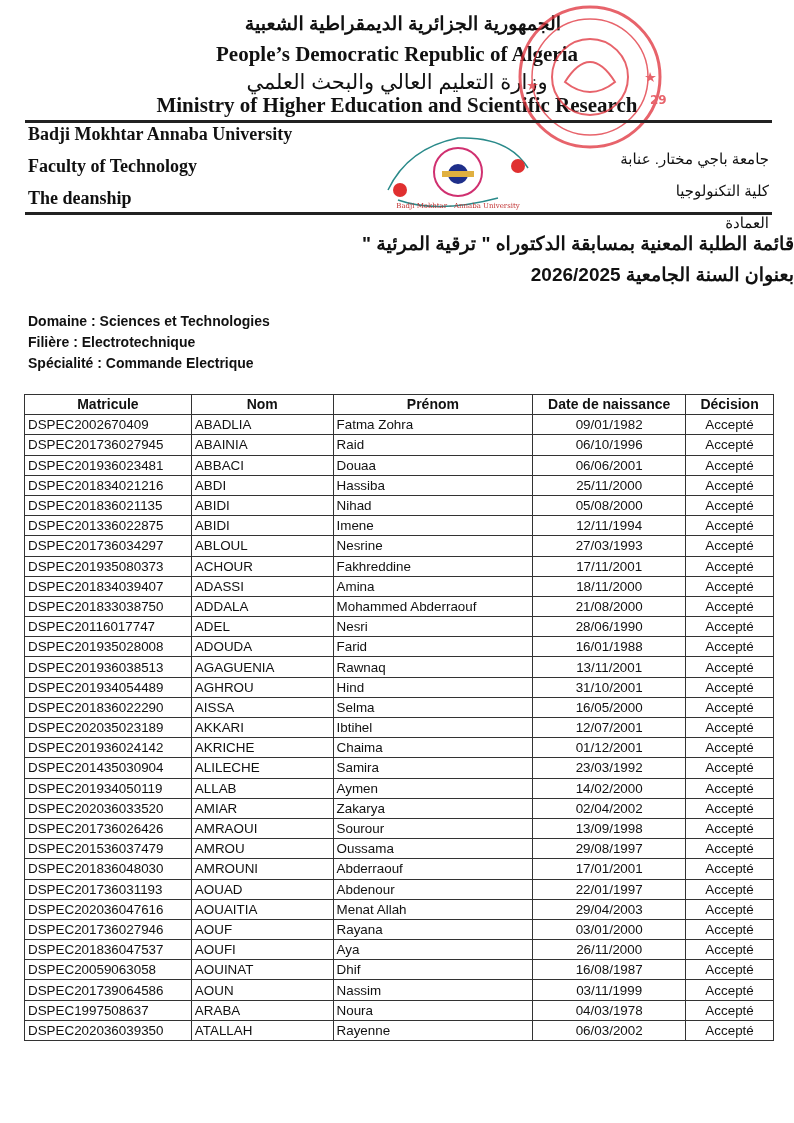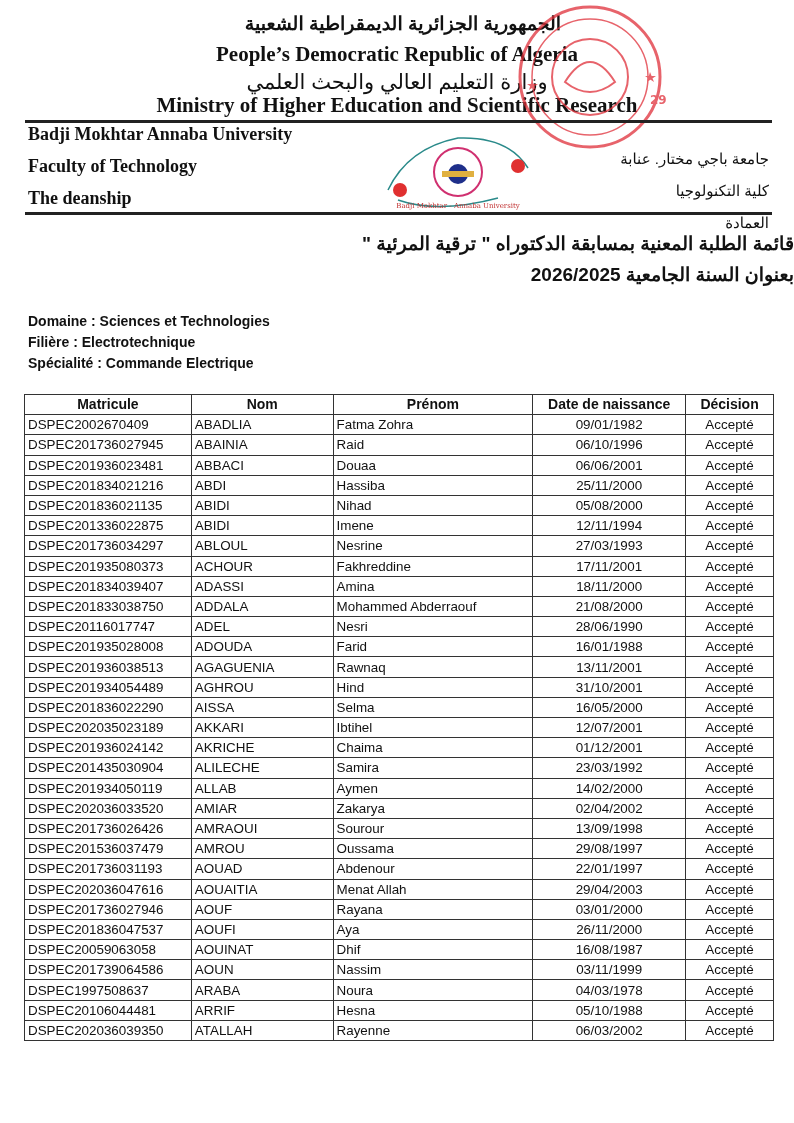--- a/index.html
+++ b/index.html
@@ -237,20 +237,27 @@
         <td class="c">Accepté</td>
       </tr>
       <tr>
         <td>DSPEC201536037479</td>
         <td>AMROU</td>
         <td>Oussama</td>
         <td class="c">29/08/1997</td>
         <td class="c">Accepté</td>
       </tr>
       <tr>
+        <td>DSPEC201836048030</td>
+        <td>AMROUNI</td>
+        <td>Abderraouf</td>
+        <td class="c">17/01/2001</td>
+        <td class="c">Accepté</td>
+      </tr>
+      <tr>
         <td>DSPEC201736031193</td>
         <td>AOUAD</td>
         <td>Abdenour</td>
         <td class="c">22/01/1997</td>
         <td class="c">Accepté</td>
       </tr>
       <tr>
         <td>DSPEC202036047616</td>
         <td>AOUAITIA</td>
         <td>Menat Allah</td>
@@ -286,27 +293,20 @@
         <td class="c">Accepté</td>
       </tr>
       <tr>
         <td>DSPEC1997508637</td>
         <td>ARABA</td>
         <td>Noura</td>
         <td class="c">04/03/1978</td>
         <td class="c">Accepté</td>
       </tr>
       <tr>
-        <td>DSPEC20106044481</td>
-        <td>ARRIF</td>
-        <td>Hesna</td>
-        <td class="c">05/10/1988</td>
-        <td class="c">Accepté</td>
-      </tr>
-      <tr>
         <td>DSPEC202036039350</td>
         <td>ATALLAH</td>
         <td>Rayenne</td>
         <td class="c">06/03/2002</td>
         <td class="c">Accepté</td>
       </tr>
     </tbody>
 </table>
 
 </body></html>

